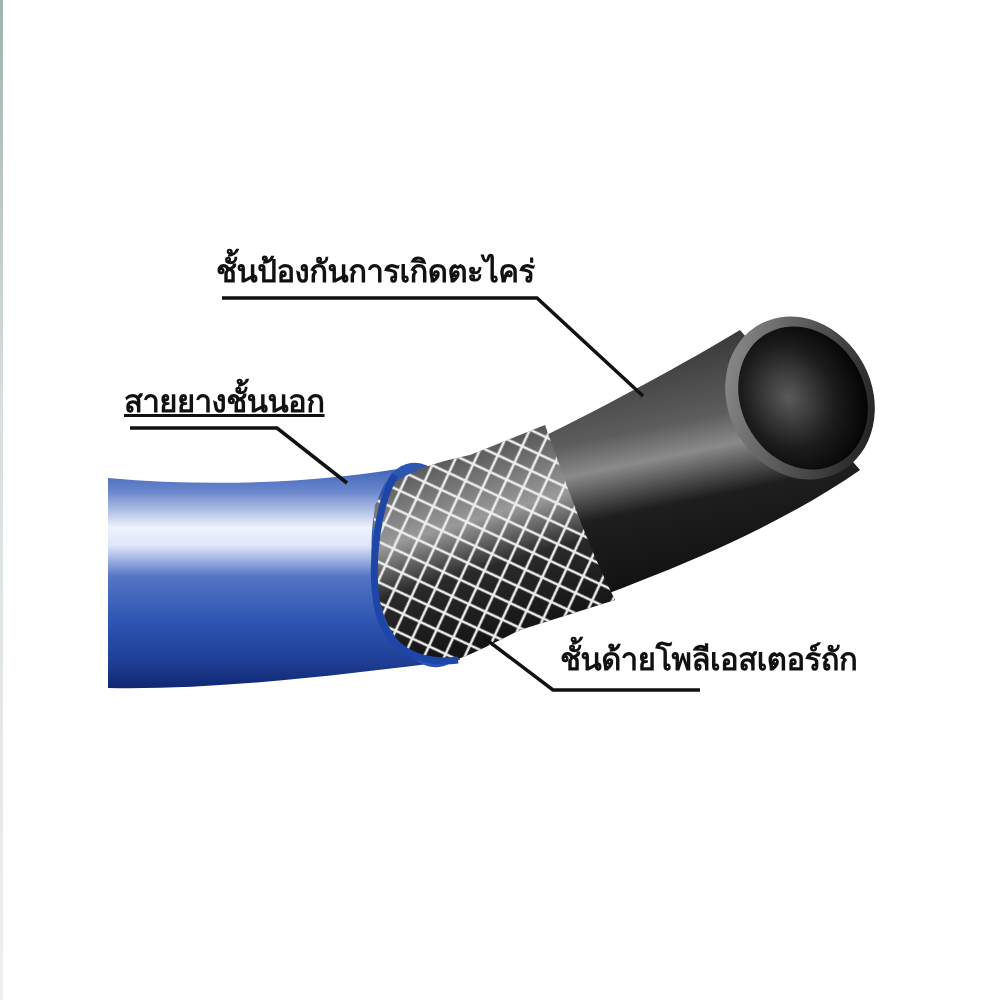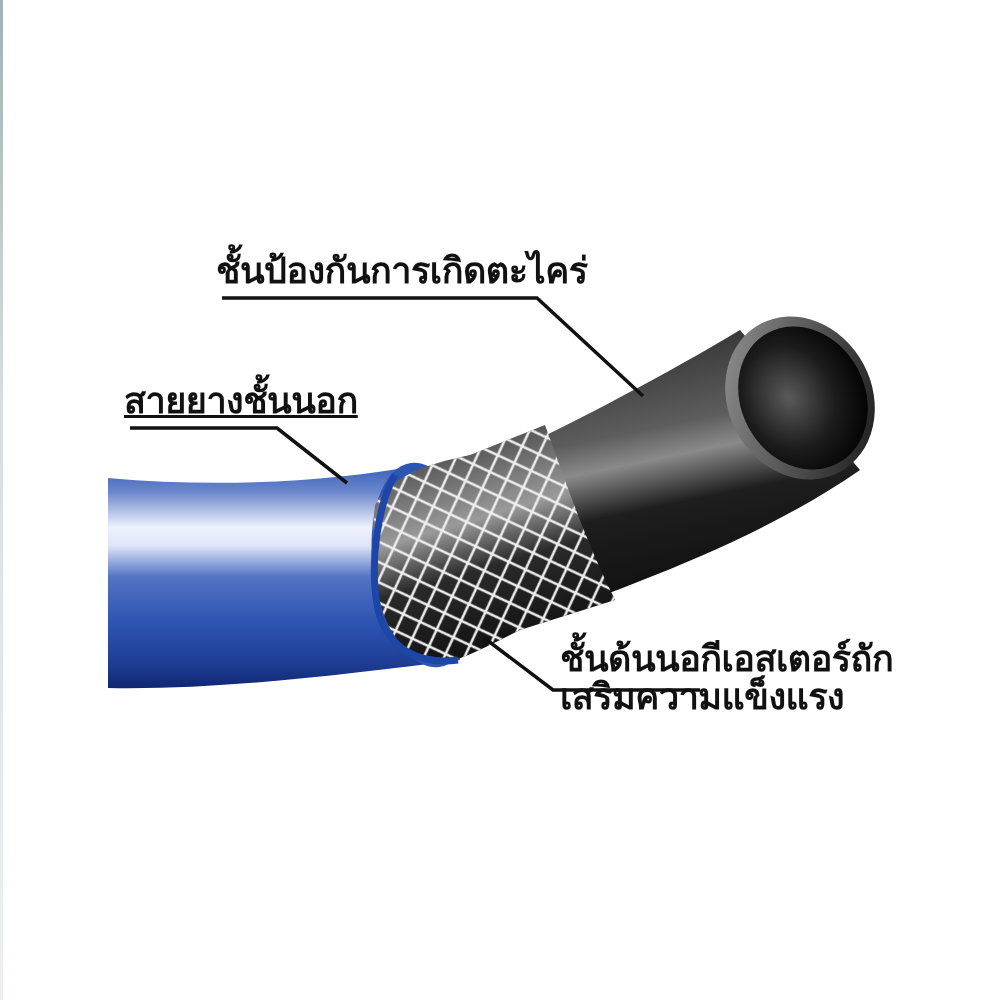--- a/index.html
+++ b/index.html
@@ -6,21 +6,21 @@
     body {
       width: 1000px; height: 1000px; background: #ffffff; position: relative; overflow: hidden;
       font-family: "DejaVu Sans", "Liberation Sans", sans-serif;
     }
     .left-edge {
       position: absolute; left: 0; top: 0; width: 3px; height: 1000px;
       background: linear-gradient(#9fb3b0, #d8dede 40%, #eef0f0 100%);
     }
     svg.diagram { position: absolute; left: 0; top: 0; }
     .label {
-      position: absolute; color: #111111; font-weight: bold; font-size: 36px; line-height: 38px;
+      position: absolute; color: #111111; font-weight: bold; font-size: 31px; line-height: 38px;
       white-space: nowrap; letter-spacing: -0.5px;
     }
     #label-anti-algae { left: 216px; top: 252px; }
     #label-outer { left: 124px; top: 382px; text-decoration: underline; }
     #label-poly { left: 560px; top: 640px; }
     #label-poly .line { display: block; }
   </style>
 </head>
 <body>
 
@@ -92,15 +92,14 @@
   <path d="M395,475 C380,500 368,560 378,610 C388,650 420,665 458,660" stroke="#1e46a8" stroke-width="7" fill="none"></path>
 
   <polyline points="222,298 537,298 643,396" stroke="#111" stroke-width="3.5" fill="none"></polyline>
   <polyline points="130,428 277,428 347,483" stroke="#111" stroke-width="3.5" fill="none"></polyline>
   <polyline points="483,637 553,690 700,690" stroke="#111" stroke-width="3.5" fill="none"></polyline>
 </svg>
 
 <div class="label" id="label-anti-algae">ชั้นป้องกันการเกิดตะไคร่</div>
 <div class="label" id="label-outer">สายยางชั้นนอก</div>
 <div class="label" id="label-poly">
-  <span class="line">ชั้นด้นนอกีเอสเตอร์ถัก</span>
-  <span class="line">เสริมความแข็งแรง</span>
+  <span class="line">ชั้นด้ายโพลีเอสเตอร์ถัก</span>
 </div>
 
 </body></html>

